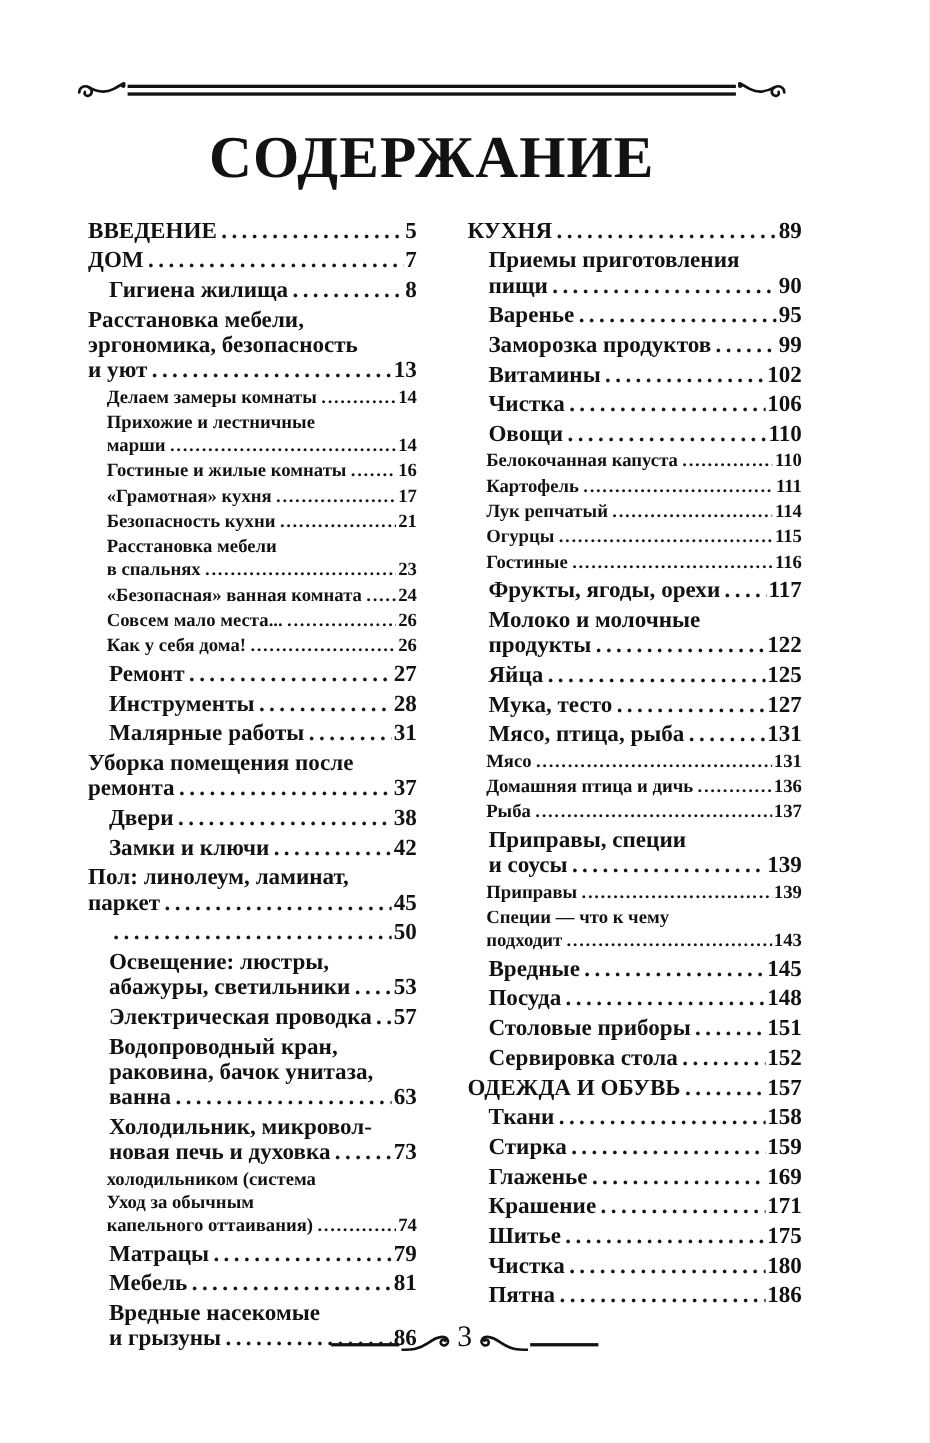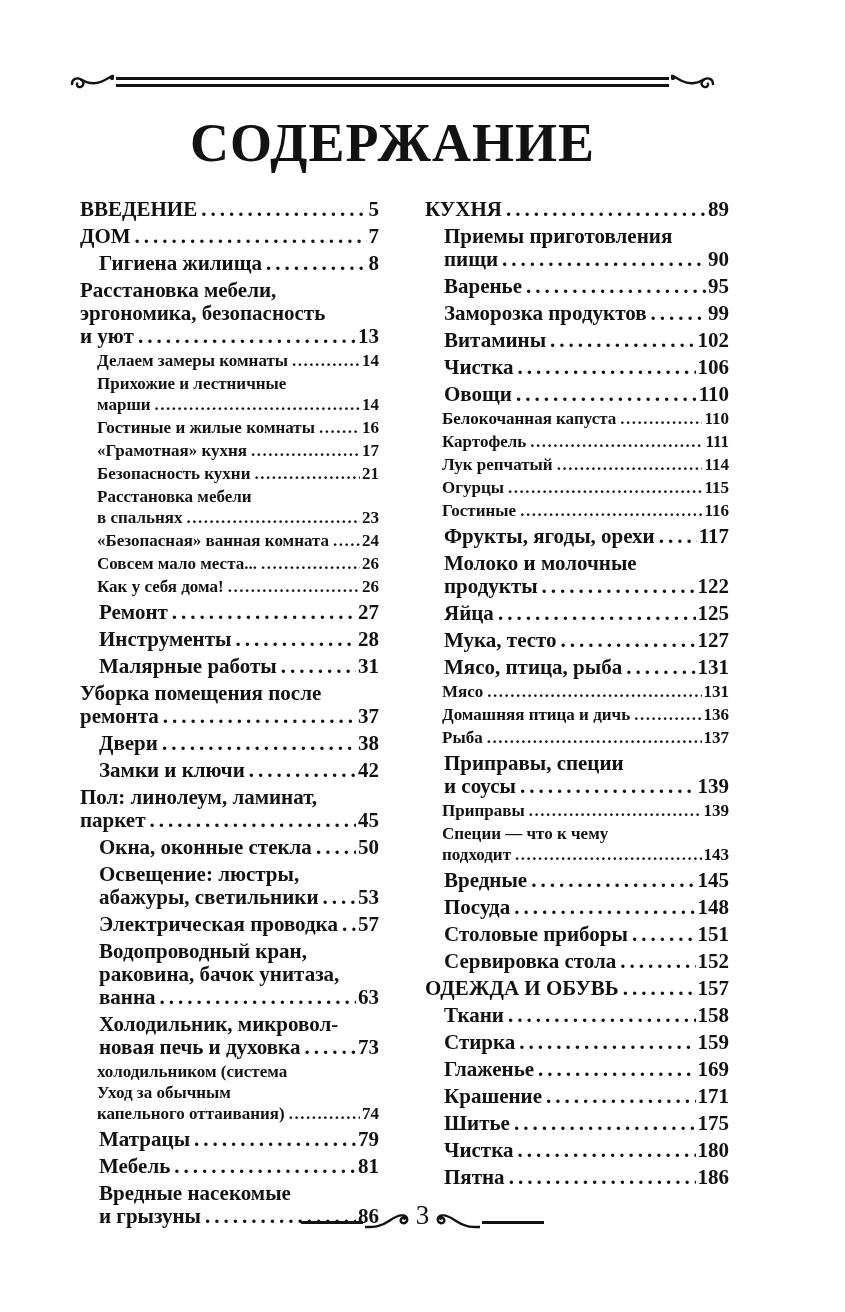--- a/index.html
+++ b/index.html
@@ -274,21 +274,20 @@
         <div class="toc-entry lv-section">
           <div class="toc-line">Пол: линолеум, ламинат,</div>
           <div class="toc-lastline">
             <span class="toc-text">паркет</span>
             <span class="leader"></span>
             <span class="pageref">45</span>
           </div>
         </div>
         <div class="toc-entry lv-entry">
           <div class="toc-lastline">
-            <span class="toc-text">Окна, оконные стекла</span>
             <span class="leader"></span>
             <span class="pageref">50</span>
           </div>
         </div>
         <div class="toc-entry lv-entry">
           <div class="toc-line">Освещение: люстры,</div>
           <div class="toc-lastline">
             <span class="toc-text">абажуры, светильники</span>
             <span class="leader"></span>
             <span class="pageref">53</span>

